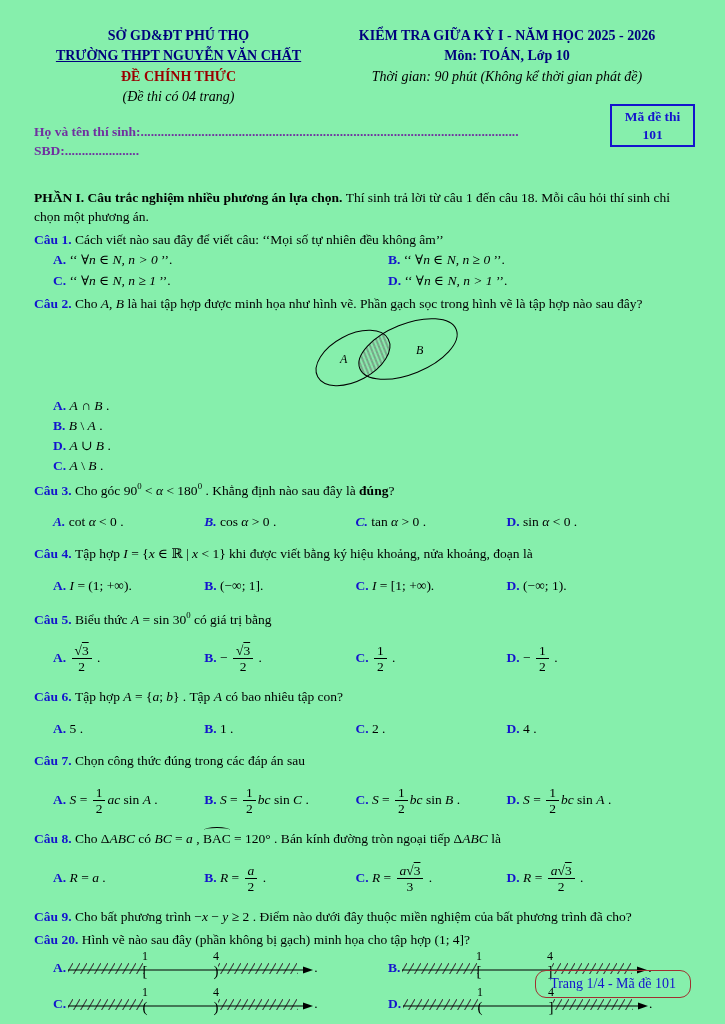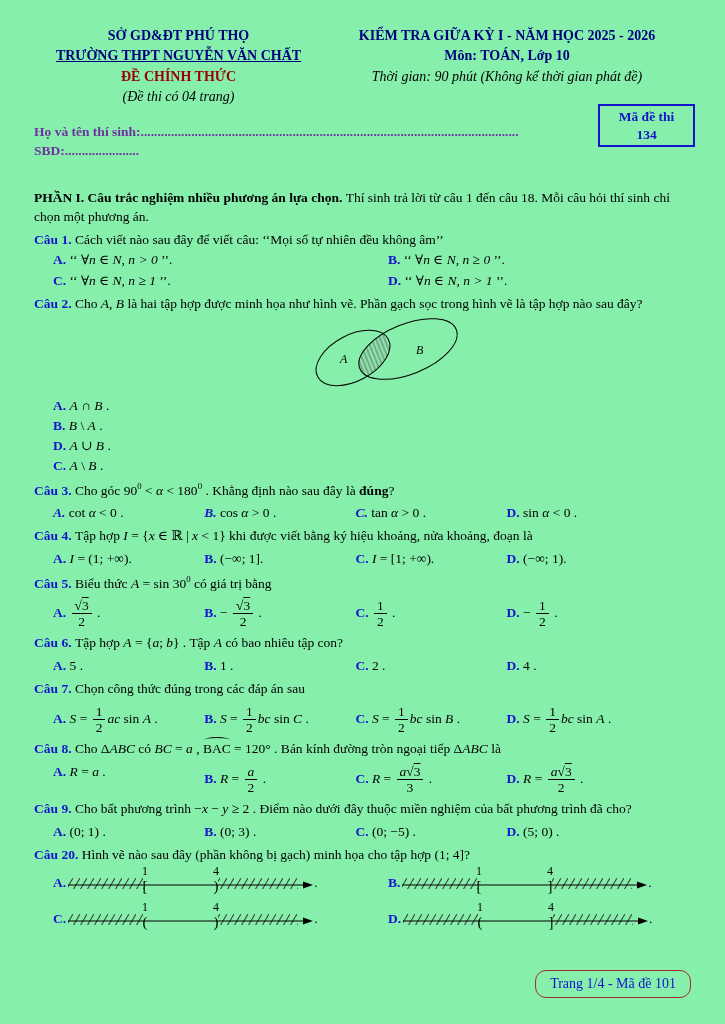--- a/index.html
+++ b/index.html
@@ -23,35 +23,35 @@
   .darkred { color: var(--darkred); }
   .purple { color: var(--purple); }
   .underline { text-decoration: underline; }
 
   
   .hdr { display: flex; }
   .hdr-left  { flex: 0 0 44%; text-align: center; font-size: 14px; line-height: 1.45; }
   .hdr-right { flex: 1; text-align: center; font-size: 14px; line-height: 1.45; }
   .name-line { margin-top: 16px; padding-right: 130px; font-size: 13.5px; }
   .code-box {
-    position: absolute; top: 104px; right: 30px; width: 97px;
+    position: absolute; top: 104px; right: 30px; width: 85px;
     border: 2px solid var(--blue); color: var(--blue);
     font-weight: bold; text-align: center; line-height: 1.3; padding: 2px 2px;
     font-size: 13.5px;
   }
 
   
   .part1 { margin-top: 28px; }
 
   
   .question { margin-top: 4px; }
   .q-label { color: var(--blue); font-weight: bold; }
   .opt-key { color: var(--blue); font-weight: bold; }
   .opt-key.it { font-style: italic; }
-  .opts-row4 { display: flex; padding-left: 19px; margin: 4px 0; }
+  .opts-row4 { display: flex; padding-left: 19px; align-items: center; margin: 13px 0; }
   .opts-row4 .opt { flex: 0 0 23.7%; }
   .opts-row4 .opt:last-child { flex: 1; }
   .opts-cols2 { display: flex; flex-wrap: wrap; padding-left: 19px; }
   .opts-cols2 .opt { flex: 0 0 52.5%; margin: 1px 0; }
   .opts-cols2 .opt:nth-child(even) { flex: 0 0 47.5%; }
   .opts-stack { padding-left: 19px; }
   .opts-stack .opt { display: block; margin: 1px 0; }
   .opt { white-space: nowrap; }
 
   
@@ -95,21 +95,21 @@
       <div class="navy bld">KIỂM TRA GIỮA KỲ I - NĂM HỌC 2025 - 2026</div>
       <div class="navy bld">Môn: TOÁN, Lớp 10</div>
       <div class="it">Thời gian: 90 phút (Không kể thời gian phát đề)</div>
     </div>
   </div>
 
   <div class="name-line purple bld">Họ và tên thí sinh:................................................................................................................ SBD:......................</div>
 
   <div class="code-box">
     <div>Mã đề thi</div>
-    <div>134</div>
+    <div>101</div>
   </div>
 
   <p class="part1"><span class="bld">PHẦN I. Câu trắc nghiệm nhiều phương án lựa chọn. </span><span>Thí sinh trả lời từ câu 1 đến câu 18. Mỗi câu hỏi thí sinh chỉ chọn một phương án.</span></p>
 
   <div>
       <div class="question">
         <div class="q-title"><span class="q-label">Câu 1. </span>Cách viết nào sau đây để viết câu: ‘‘Mọi số tự nhiên đều không âm’’</div>
         <div class="opts-cols2">
           <span class="opt"><span class="opt-key">A. </span>‘‘ <span class="mi">∀n ∈ N, n &gt; 0</span> ’’.</span>
           <span class="opt"><span class="opt-key">B. </span>‘‘ <span class="mi">∀n ∈ N, n ≥ 0</span> ’’.</span>
@@ -193,26 +193,20 @@
         <div class="q-title"><span class="q-label">Câu 8. </span>Cho Δ<span class="mi">ABC</span> có <span class="mi">BC</span> = <span class="mi">a</span> , <span class="hat">BAC</span> = 120° . Bán kính đường tròn ngoại tiếp Δ<span class="mi">ABC</span> là</div>
         <div class="opts-row4">
           <span class="opt"><span class="opt-key">A. </span><span class="mi">R</span> = <span class="mi">a</span> .</span>
           <span class="opt"><span class="opt-key">B. </span><span class="mi">R</span> = <span class="frac"><span class="num"><span class="mi">a</span></span><span class="den">2</span></span> .</span>
           <span class="opt"><span class="opt-key">C. </span><span class="mi">R</span> = <span class="frac"><span class="num"><span class="mi">a</span><span class="sqrt">√<span class="ol">3</span></span></span><span class="den">3</span></span> .</span>
           <span class="opt"><span class="opt-key">D. </span><span class="mi">R</span> = <span class="frac"><span class="num"><span class="mi">a</span><span class="sqrt">√<span class="ol">3</span></span></span><span class="den">2</span></span> .</span>
         </div>
       </div>
       <div class="question">
         <div class="q-title"><span class="q-label">Câu 9. </span>Cho bất phương trình −<span class="mi">x</span> − <span class="mi">y</span> ≥ 2 . Điểm nào dưới đây thuộc miền nghiệm của bất phương trình đã cho?</div>
-        <div class="opts-row4">
-          <span class="opt"><span class="opt-key">A. </span>(0; 1) .</span>
-          <span class="opt"><span class="opt-key">B. </span>(0; 3) .</span>
-          <span class="opt"><span class="opt-key">C. </span>(0; −5) .</span>
-          <span class="opt"><span class="opt-key">D. </span>(5; 0) .</span>
-        </div>
       </div>
       <div class="question">
         <div class="q-title"><span class="q-label">Câu 20. </span>Hình vẽ nào sau đây (phần không bị gạch) minh họa cho tập hợp (1; 4]?</div>
         <div class="opts-cols2">
           <span class="opt fig-opt"><span class="opt-key">A. </span><span><svg class="nl" width="248" height="34" viewBox="0 0 248 34">
                 <defs>
                   <pattern id="hp9-0" width="7" height="12" patternUnits="userSpaceOnUse">
                     <path d="M0,12 L7,0" stroke="#3a3a3a" stroke-width="1.1"></path>
                   </pattern>
                 </defs>

